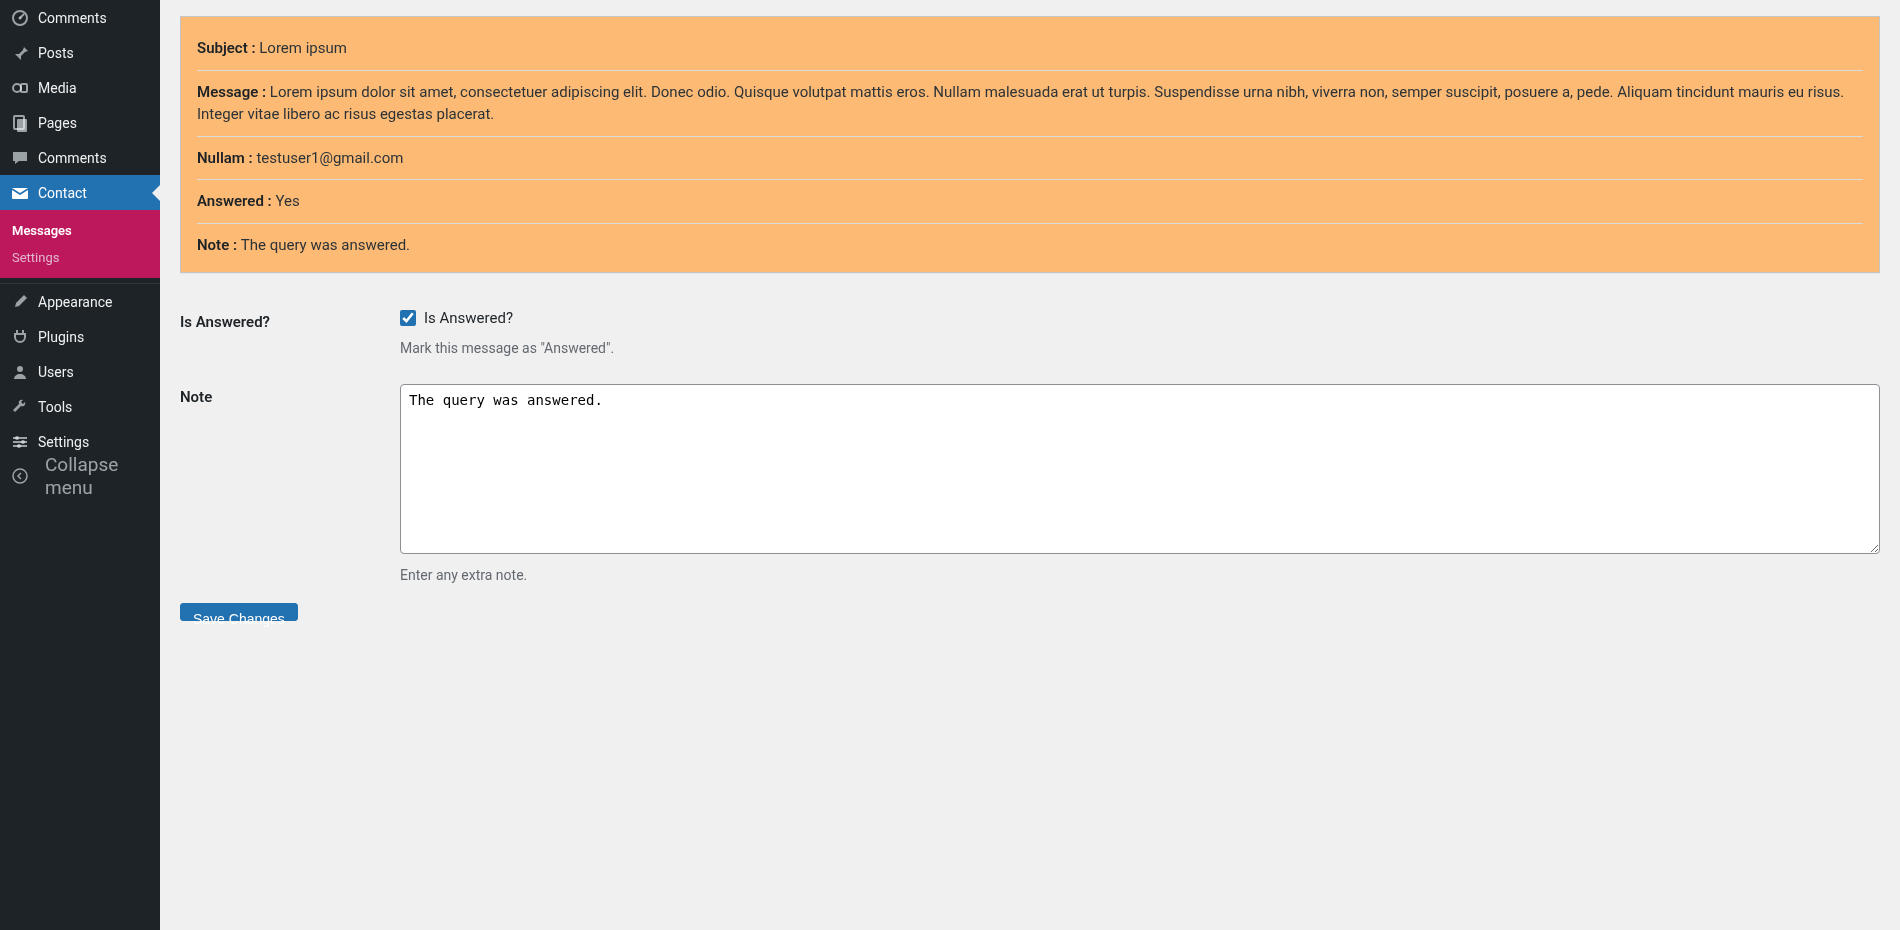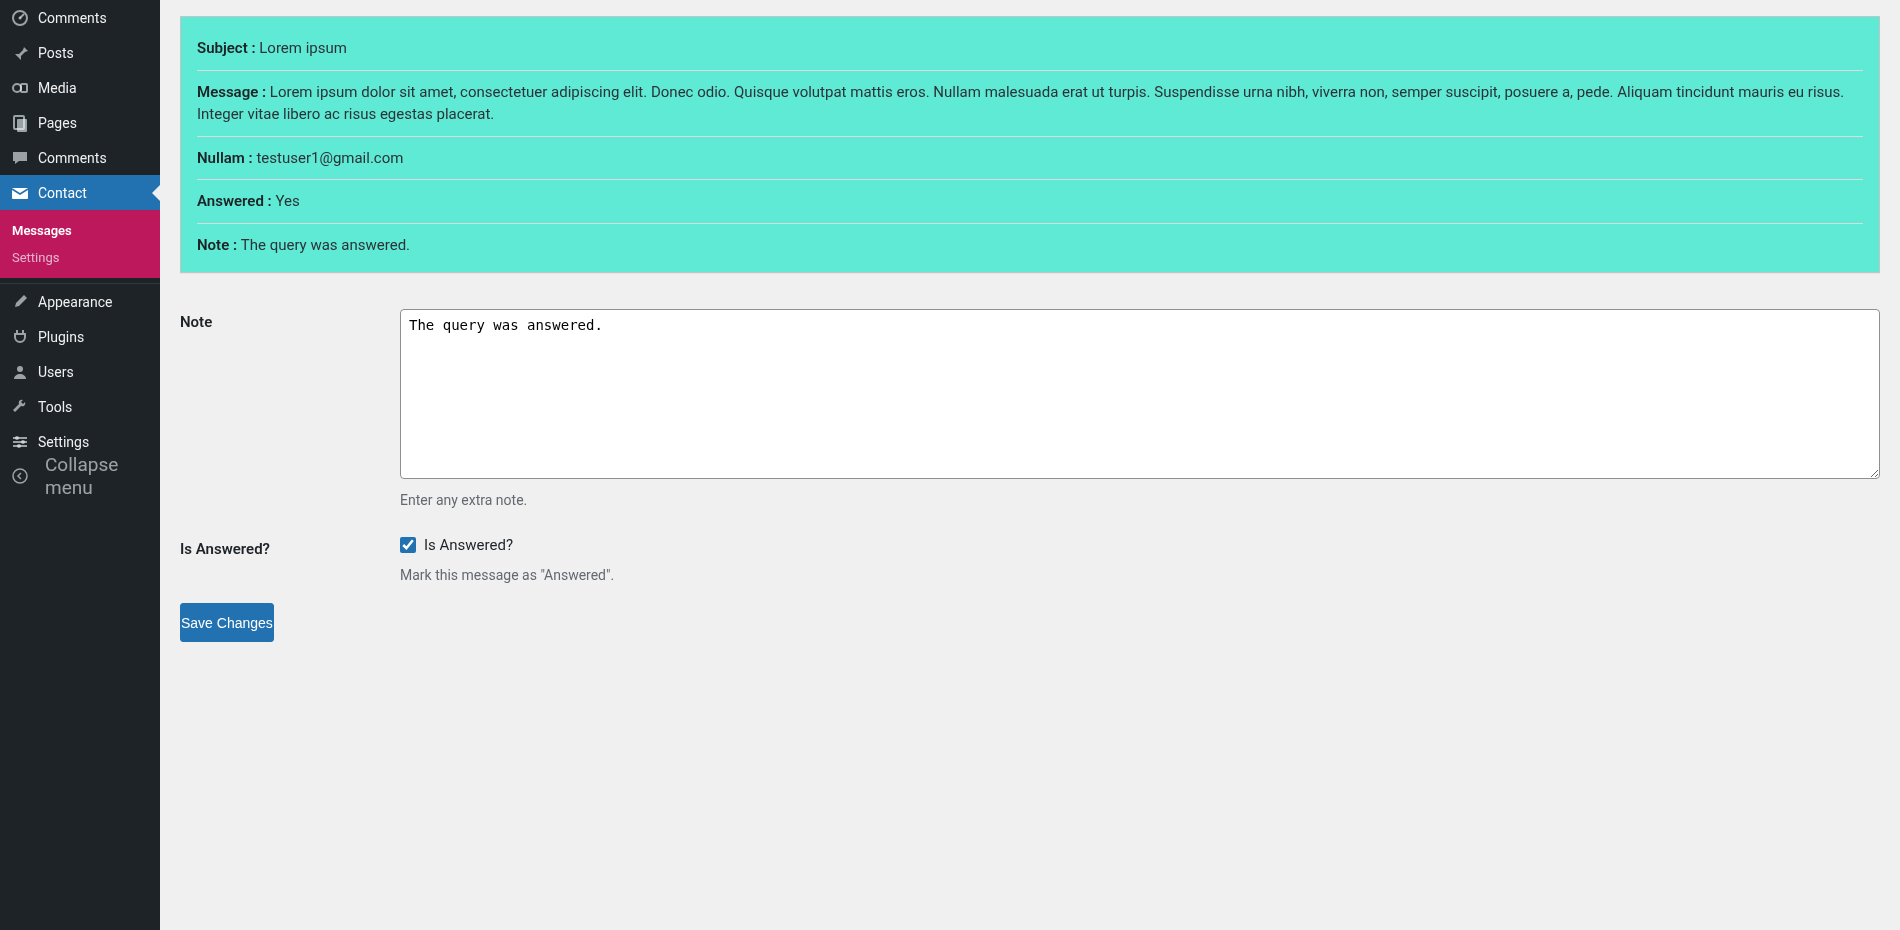--- a/index.html
+++ b/index.html
@@ -84,21 +84,21 @@
     height: 52px;
     display: flex;
     align-items: center;
     justify-content: center;
     font-size: 23px;
     font-weight: 400;
     border-radius: 2px;
     margin-top: 0;
   }
   .card {
-    background: #5eead4;
+    background: #fdba74;
     border: 1px solid #c3c4c7;
     box-shadow: 0 1px 1px rgba(0,0,0,.04);
     margin-top: 16px;
     padding: 10px 16px 6px 16px;
     color: #2c3338;
     font-size: 15px;
   }
   .detail-row {
     padding: 10px 0;
     border-bottom: 1px solid #dcdcde;
@@ -147,22 +147,22 @@
     resize: both;
     line-height: 1.4;
   }
 
   .button-primary {
     display: inline-block;
     background: #2271b1;
     border: 1px solid #2271b1;
     color: #fff;
     font-size: 14px;
-    padding: 0 0;
-    height: 39px;
+    padding: 0 12px;
+    height: 18px;
     line-height: 30px;
     border-radius: 3px;
     cursor: pointer;
     margin-top: 6px;
   }
 
   svg { display: block; }
 </style>
 </head>
 <body>
@@ -327,38 +327,38 @@
         <b>Note : </b>
         <span>The query was answered.</span>
       </div>
 
 
     </div>
 
     <table class="form-table">
       <tbody>
           <tr>
-        <th>Note</th>
-        <td>
-          <textarea class="note" id="noteField" style="">The query was answered.</textarea>
-          <p class="description">Enter any extra note.</p>
-        </td>
-      </tr>
-      <tr>
         <th>Is Answered?</th>
         <td>
           <div class="cb-row">
             <label>
               <input type="checkbox" id="isAnswered" checked="" style="">
               <span>Is Answered?</span>
             </label>
           </div>
           <p class="description">Mark this message as "Answered".</p>
         </td>
       </tr>
+      <tr>
+        <th>Note</th>
+        <td>
+          <textarea class="note" id="noteField" style="">The query was answered.</textarea>
+          <p class="description">Enter any extra note.</p>
+        </td>
+      </tr>
     </tbody>
       </table>
 
     <button class="button-primary">Save Changes</button>
 
   </main>
 
 </div>
 
 </body></html>

